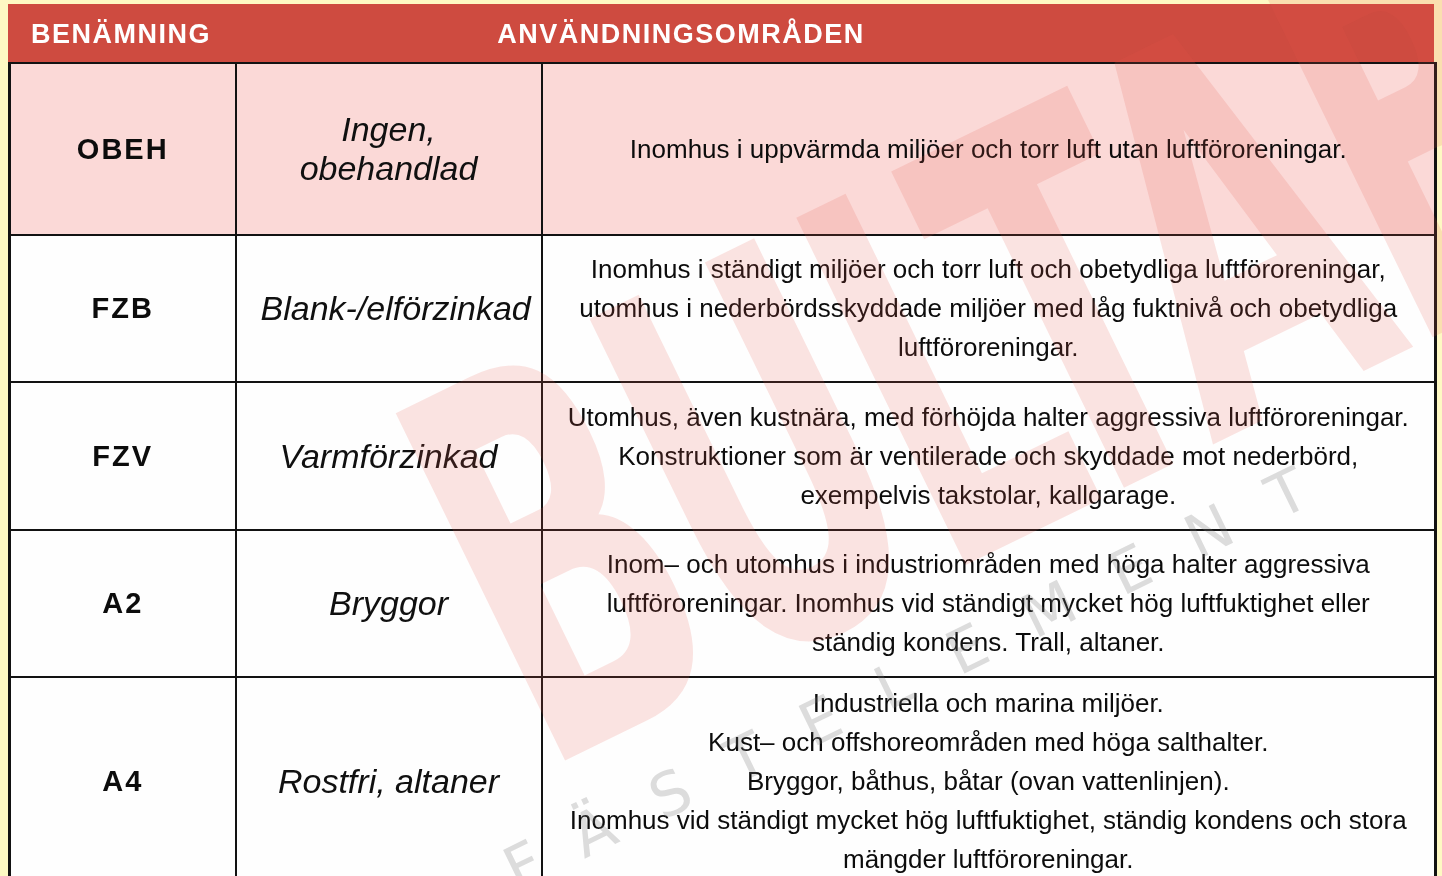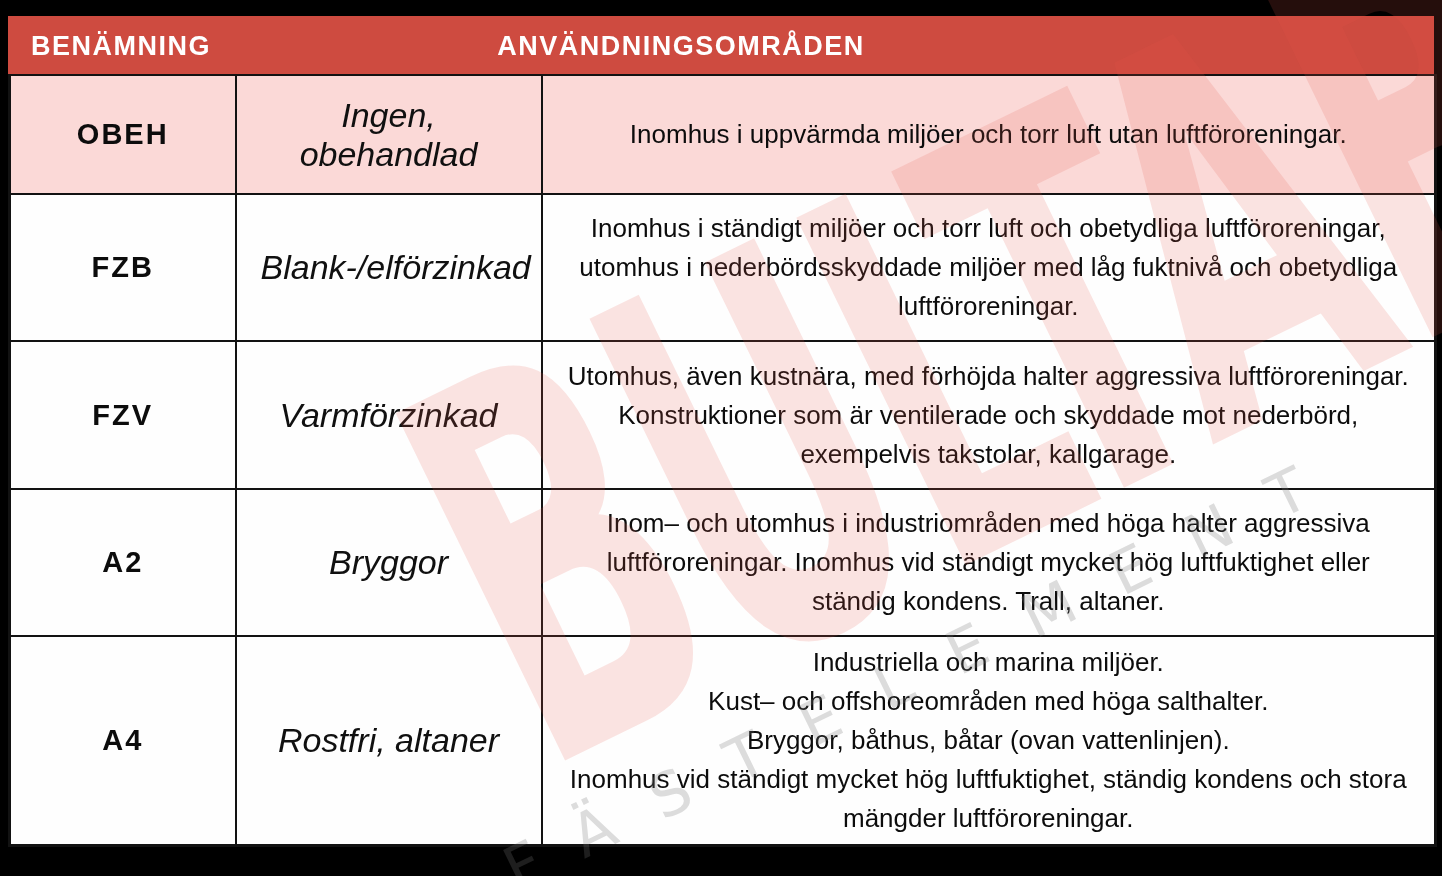--- a/index.html
+++ b/index.html
@@ -6,23 +6,23 @@
     margin: 0;
     padding: 0;
     background: #ffffff;
     font-family: "Liberation Sans", sans-serif;
   }
   .page {
     position: relative;
     width: 1442px;
     height: 876px;
     overflow: hidden;
-    background: #000000;
+    background: #fef9c3;
     box-sizing: border-box;
-    padding: 16px 8px 0 8px;
+    padding: 4px 8px 0 8px;
   }
   
   .band {
     display: flex;
     width: 1426px;
     height: 58px;
     background: var(--header-bg, #CE4B40);
     align-items: center;
   }
   .band-cell {
@@ -111,21 +111,21 @@
     <div class="band-cell bc3">ANVÄNDNINGSOMRÅDEN</div>
   </div>
 
   <table class="tbl">
     <colgroup>
       <col style="width:226px">
       <col style="width:306px">
       <col style="width:894px">
     </colgroup>
     <tbody>
-      <tr class="highlight" style="height:119px">
+      <tr class="highlight" style="height:172px">
         <td class="code-cell">OBEH</td>
         <td class="treatment-cell">Ingen, obehandlad</td>
         <td class="usage-cell">Inomhus i uppvärmda miljöer och torr luft utan luftföroreningar.</td>
       </tr>
       <tr style="height:147px">
         <td class="code-cell">FZB</td>
         <td class="treatment-cell">Blank-/elförzinkad</td>
         <td class="usage-cell">Inomhus i ständigt miljöer och torr luft och obetydliga luftföroreningar, utomhus i nederbördsskyddade miljöer med låg fuktnivå och obetydliga luftföroreningar.</td>
       </tr>
       <tr style="height:148px">

